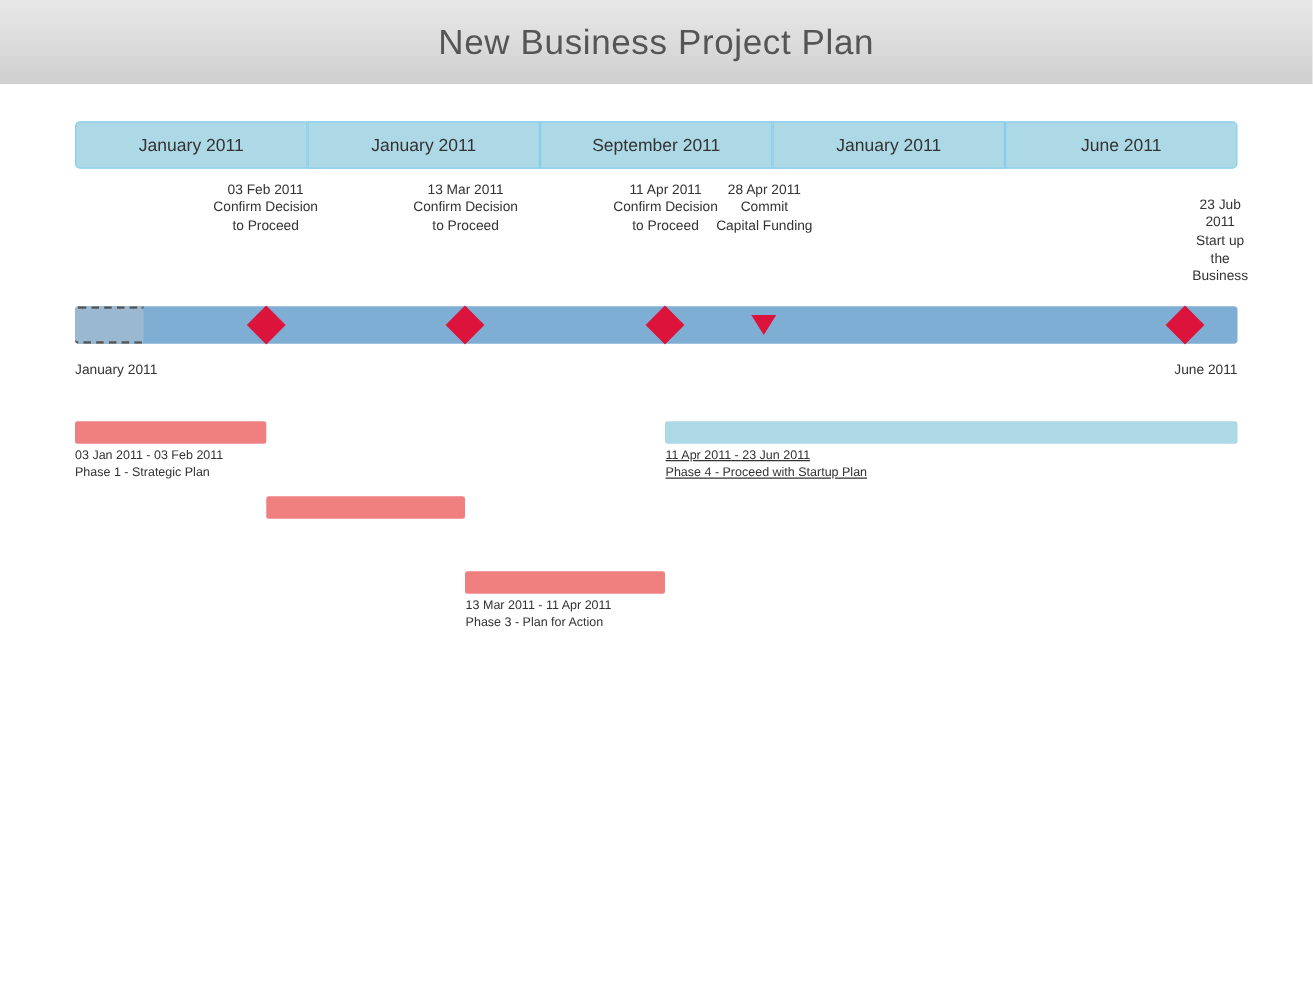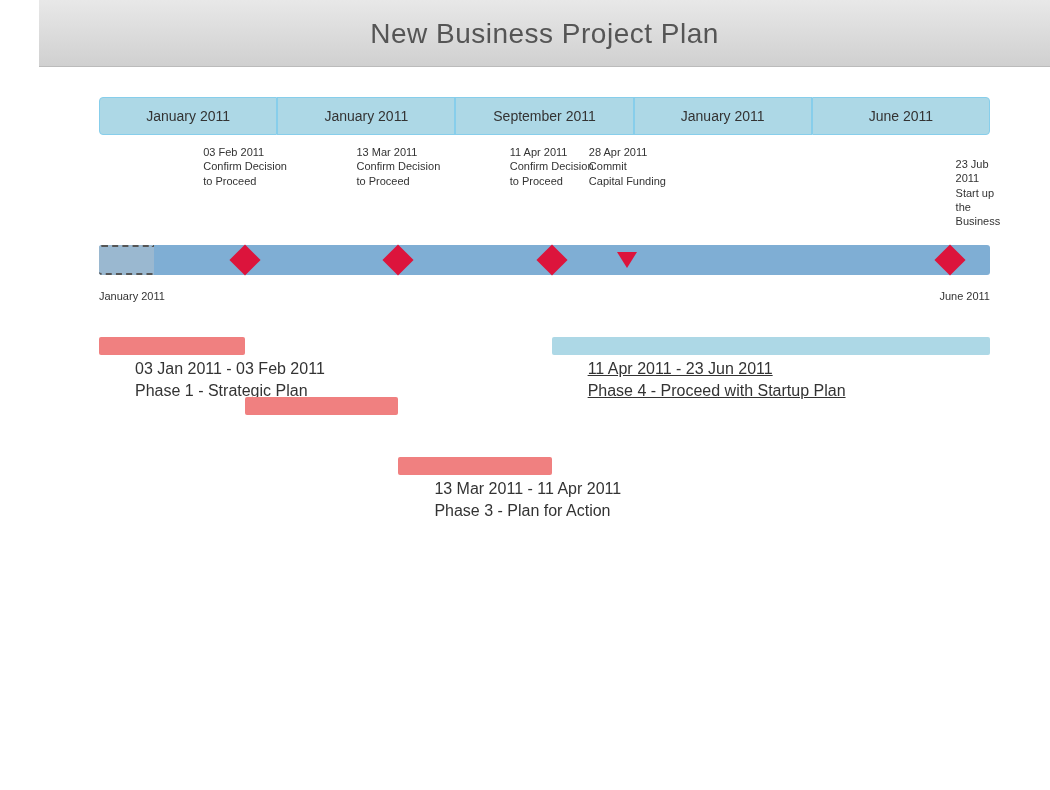--- a/index.html
+++ b/index.html
@@ -9,21 +9,20 @@
       width: 1050px;
       height: 790px;
       overflow: hidden;
     }
 
     .page-wrapper {
       width: 1050px;
       height: 560px;
       background: #fff;
       position: relative;
-      padding-left: 39px;
     }
 
     
     .header {
       background: linear-gradient(to bottom, #e8e8e8, #d0d0d0);
       text-align: center;
       padding: 18px 0 16px 0;
       border-bottom: 1px solid #bbb;
     }
     .header h1 {
@@ -58,21 +57,21 @@
     .month-cell:last-child { border-radius: 0 4px 4px 0; }
 
     
     .milestone-labels {
       position: relative;
       height: 90px;
       margin: 10px 30px 0 30px;
     }
     .milestone-label {
       position: absolute;
-      text-align: left;
+      text-align: center;
       font-size: 11px;
       color: #333;
       transform: translateX(-50%);
       line-height: 1.3;
     }
 
     
     .timeline-bar-wrapper {
       position: relative;
       margin: 0 30px;
@@ -136,24 +135,23 @@
       margin: 20px 30px 0 30px;
       height: 220px;
     }
     .gantt-bar {
       position: absolute;
       height: 18px;
       border-radius: 2px;
     }
     .gantt-label {
       position: absolute;
-      font-size: 16px;
+      font-size: 10px;
       color: #333;
       line-height: 1.4;
-      margin-left: 36px;
     }
   </style>
 </head>
 <body>
 
 <div class="page-wrapper">
 
   <div class="header">
     <h1>New Business Project Plan</h1>
   </div>

